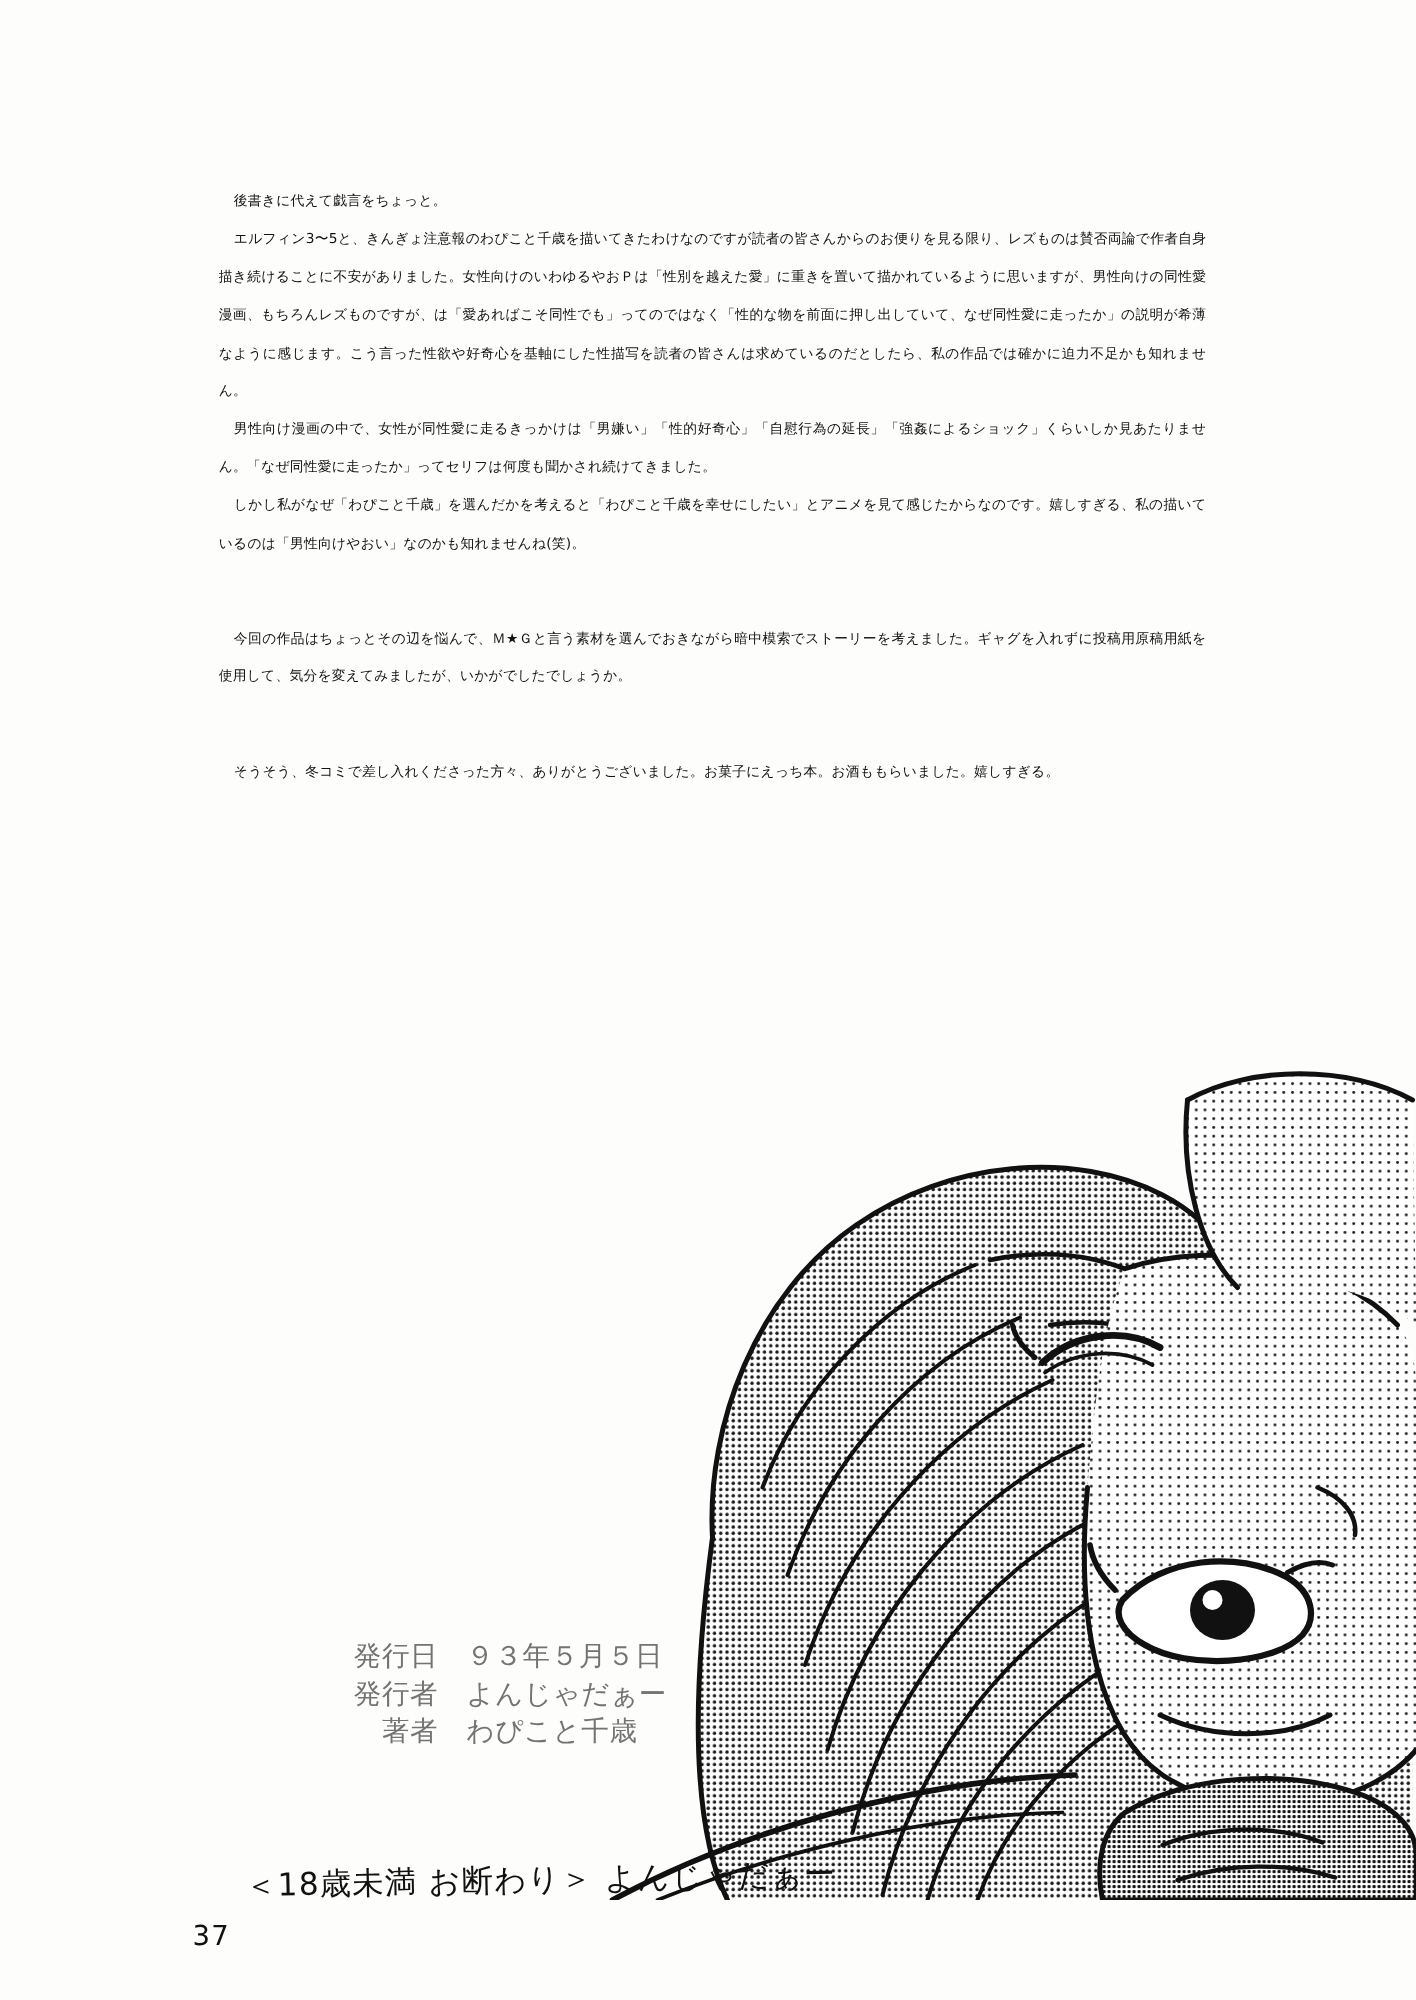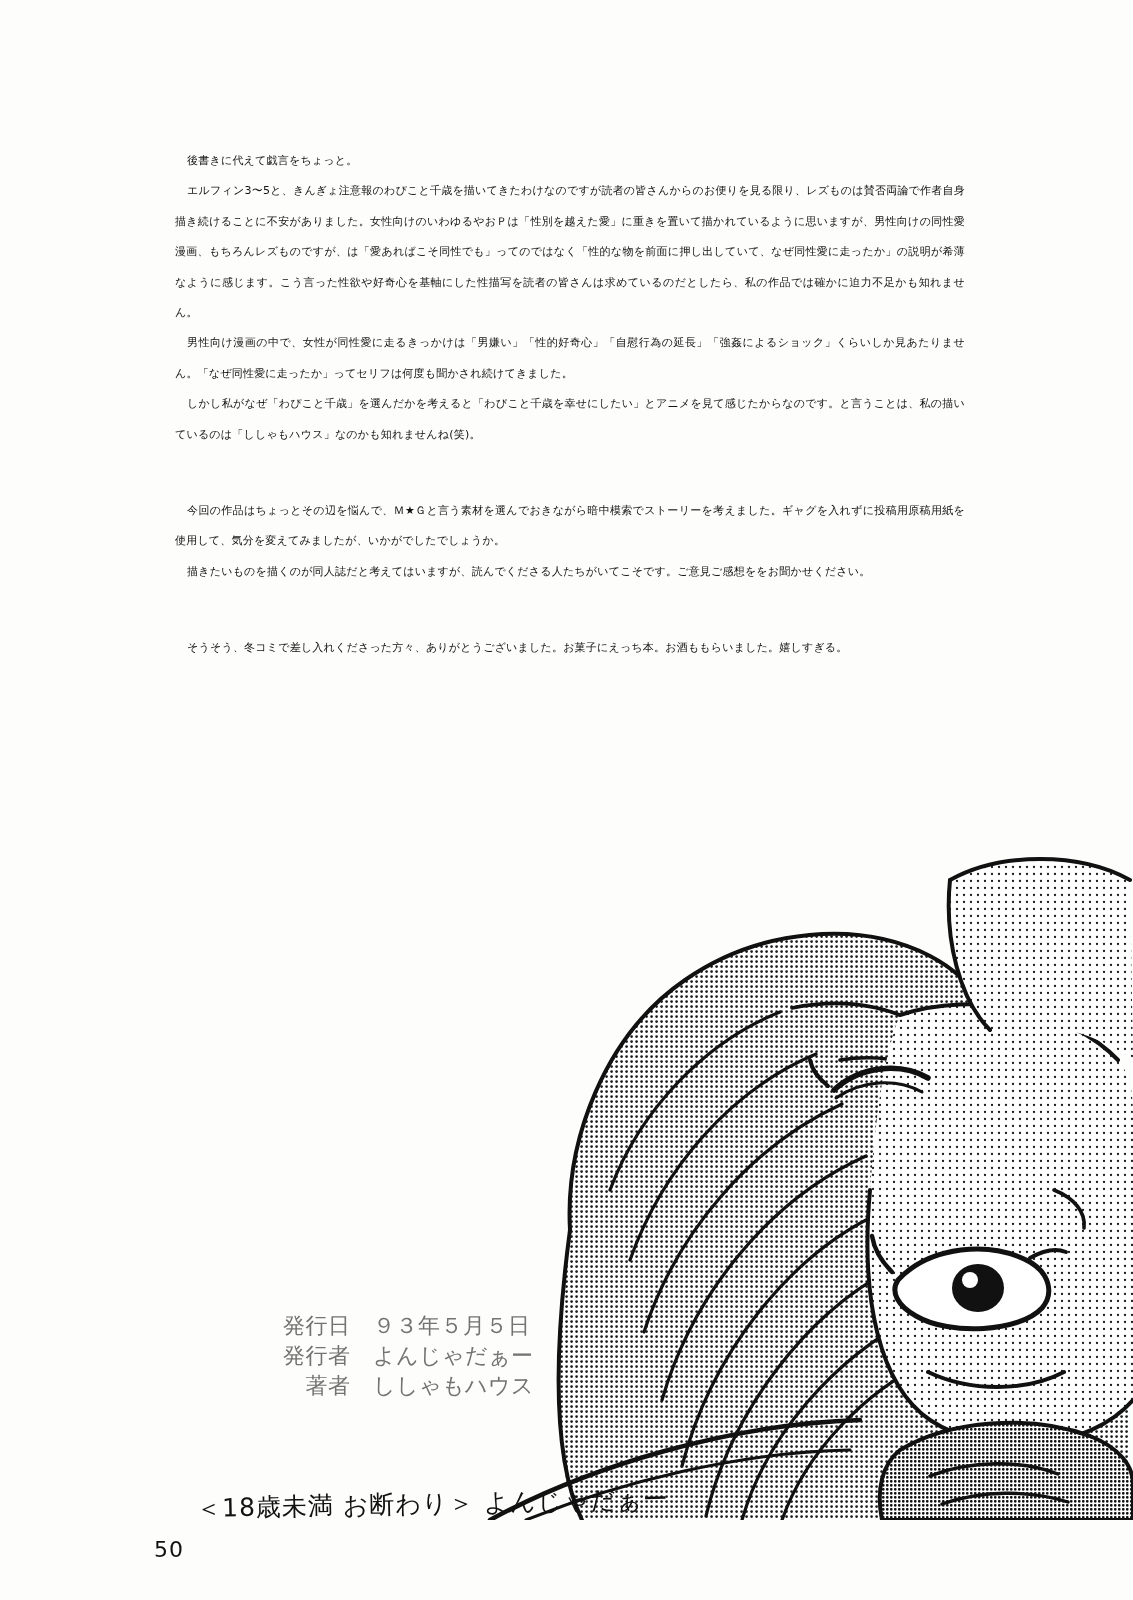--- a/index.html
+++ b/index.html
@@ -109,23 +109,22 @@
 </style>
 </head>
 <body>
 
 <div class="page">
 
   <div class="afterword">
     <p class="indent">後書きに代えて戯言をちょっと。</p>
     <p class="indent">エルフィン3〜5と、きんぎょ注意報のわぴこと千歳を描いてきたわけなのですが読者の皆さんからのお便りを見る限り、レズものは賛否両論で作者自身描き続けることに不安がありました。女性向けのいわゆるやおＰは「性別を越えた愛」に重きを置いて描かれているように思いますが、男性向けの同性愛漫画、もちろんレズものですが、は「愛あればこそ同性でも」ってのではなく「性的な物を前面に押し出していて、なぜ同性愛に走ったか」の説明が希薄なように感じます。こう言った性欲や好奇心を基軸にした性描写を読者の皆さんは求めているのだとしたら、私の作品では確かに迫力不足かも知れません。</p>
     <p class="indent">男性向け漫画の中で、女性が同性愛に走るきっかけは「男嫌い」「性的好奇心」「自慰行為の延長」「強姦によるショック」くらいしか見あたりません。「なぜ同性愛に走ったか」ってセリフは何度も聞かされ続けてきました。</p>
-    <p class="indent">しかし私がなぜ「わぴこと千歳」を選んだかを考えると「わぴこと千歳を幸せにしたい」とアニメを見て感じたからなのです。と言うことは、私の描いているのは「ししゃもハウス」なのかも知れませんね(笑)。</p>
+    <p class="indent">しかし私がなぜ「わぴこと千歳」を選んだかを考えると「わぴこと千歳を幸せにしたい」とアニメを見て感じたからなのです。嬉しすぎる、私の描いているのは「男性向けやおい」なのかも知れませんね(笑)。</p>
     <p class="indent gap">今回の作品はちょっとその辺を悩んで、Ｍ★Ｇと言う素材を選んでおきながら暗中模索でストーリーを考えました。ギャグを入れずに投稿用原稿用紙を使用して、気分を変えてみましたが、いかがでしたでしょうか。</p>
-    <p class="indent">描きたいものを描くのが同人誌だと考えてはいますが、読んでくださる人たちがいてこそです。ご意見ご感想ををお聞かせください。</p>
     <p class="indent gap">そうそう、冬コミで差し入れくださった方々、ありがとうございました。お菓子にえっち本。お酒ももらいました。嬉しすぎる。</p>
   </div>
 
   <div class="illustration">
     <svg width="703" height="760" viewBox="0 0 703 760" xmlns="http://www.w3.org/2000/svg">
       <defs>
         <pattern id="halftone" width="5" height="5" patternUnits="userSpaceOnUse">
           <rect width="5" height="5" fill="#ffffff"></rect>
           <circle cx="1.6" cy="1.6" r="1.35" fill="#1a1a1a"></circle>
         </pattern>
@@ -217,20 +216,20 @@
       <path d="M60 760 C160 706 300 664 430 660" fill="none" stroke="#111" stroke-width="4.5" stroke-linecap="round"></path>
       <path d="M96 760 C190 722 310 692 420 690" fill="none" stroke="#111" stroke-width="3" stroke-linecap="round"></path>
     </svg>
   </div>
 
   <div class="white-strip"></div>
 
   <div class="colophon">
     <div class="row">発行日　９３年５月５日</div>
     <div class="row">発行者　よんじゃだぁー</div>
-    <div class="row">　著者　ししゃもハウス</div>
+    <div class="row">　著者　わぴこと千歳</div>
   </div>
 
   <div class="warning-line">＜18歳未満 お断わり＞ よんじゃだぁー</div>
 
-  <div class="page-number">50</div>
+  <div class="page-number">37</div>
 
 </div>
 
 </body></html>

